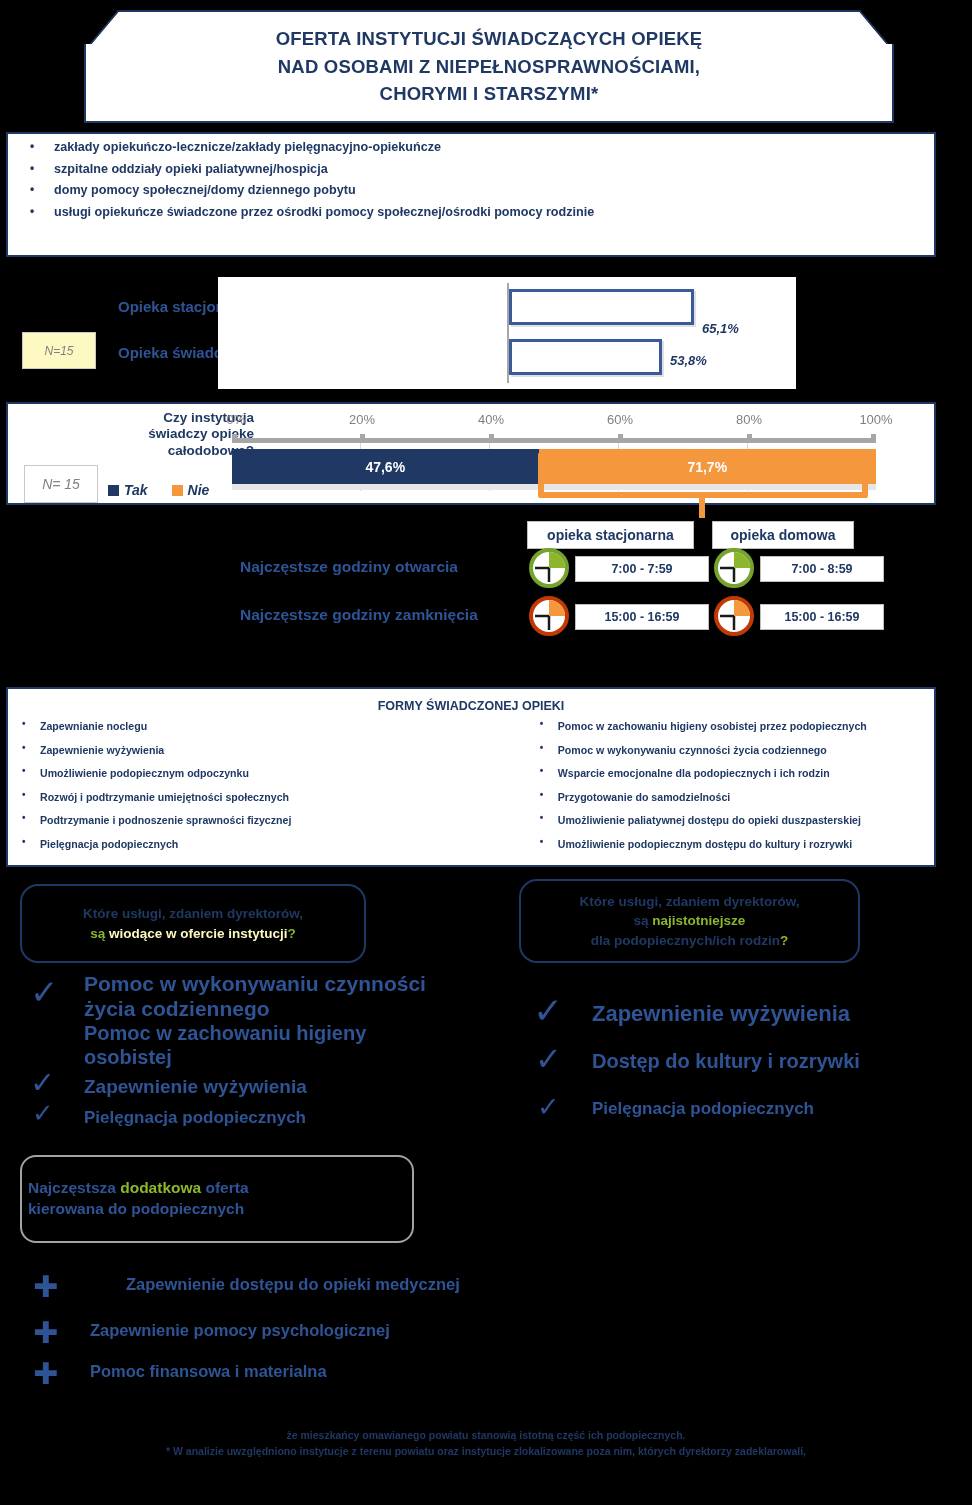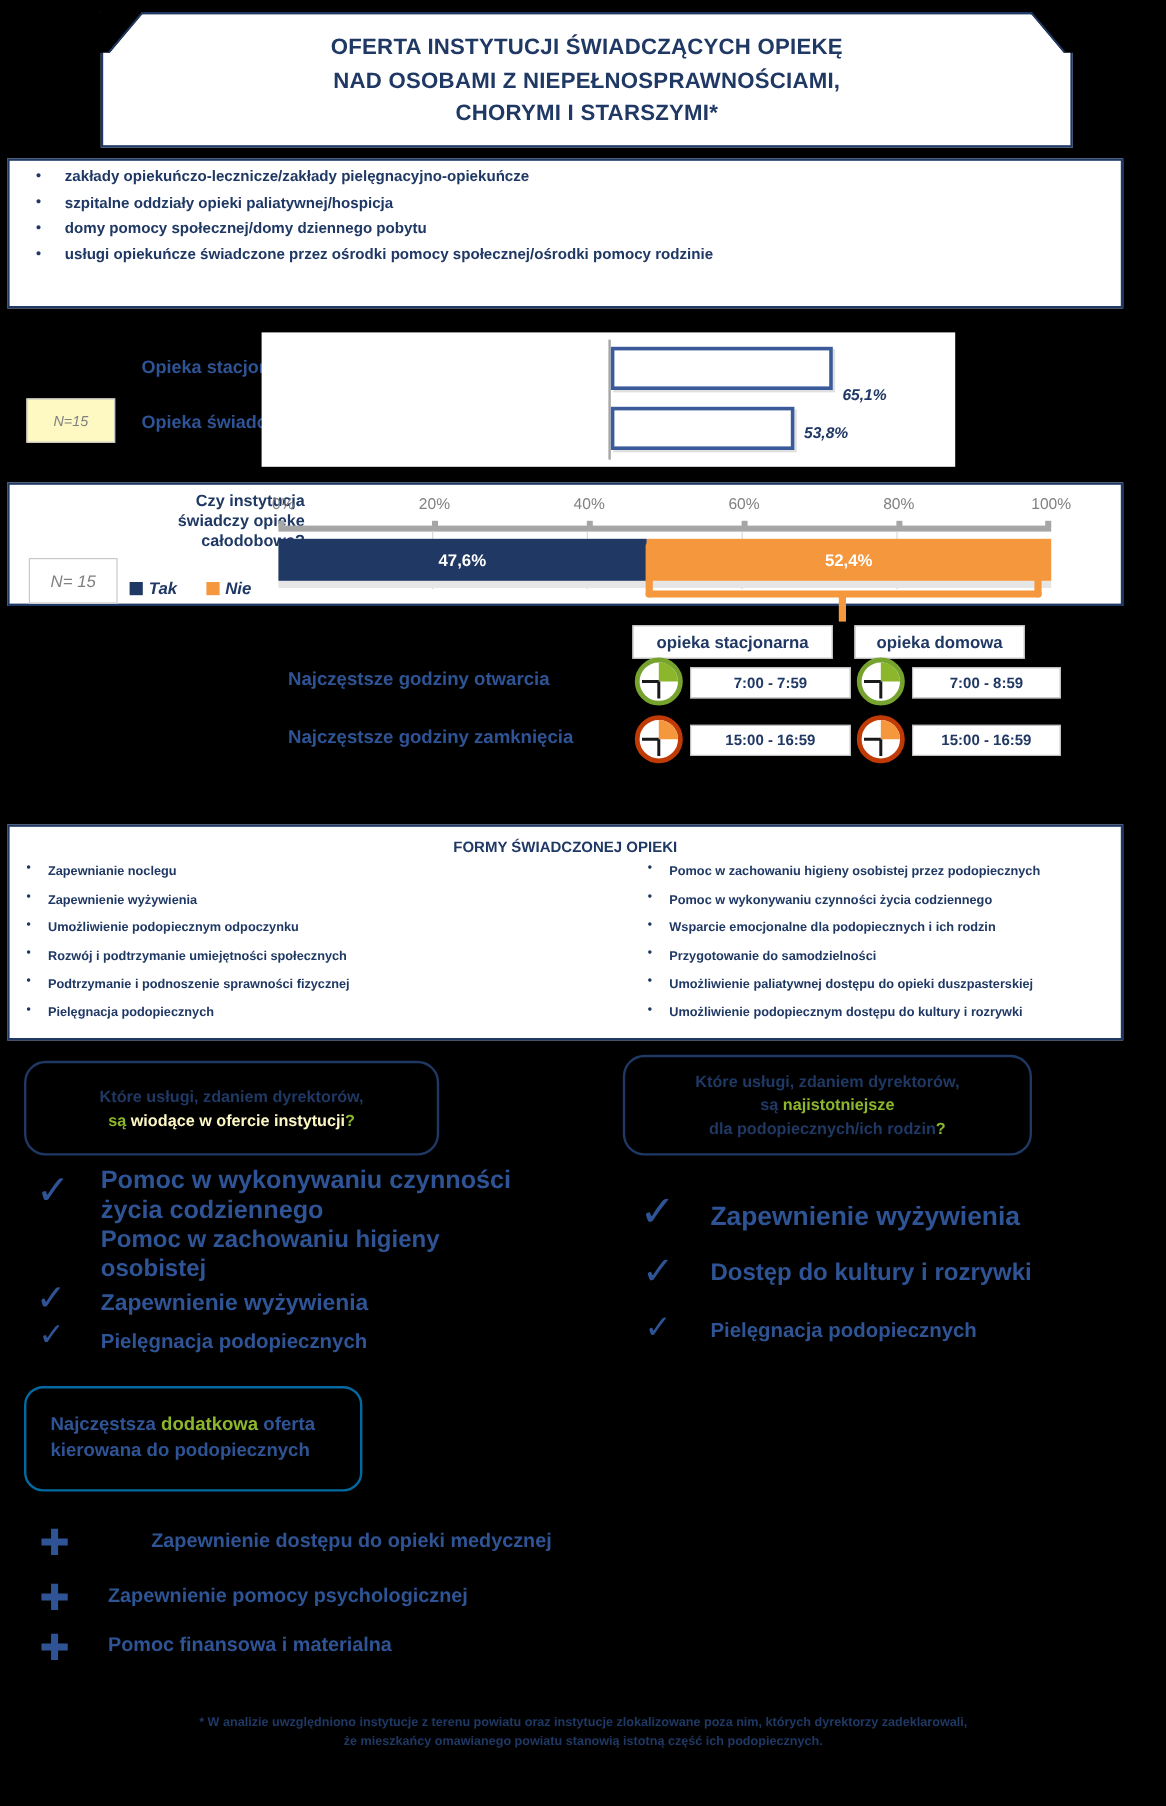--- a/index.html
+++ b/index.html
@@ -136,24 +136,24 @@
   .ans{position:absolute;color:#2F5496;font-weight:bold;line-height:1.18;}
 
   .plus{
     position:absolute;color:#2F5496;font-size:30px;line-height:1;font-weight:bold;
     font-family:"DejaVu Sans",sans-serif;
   }
   .plus-txt{position:absolute;color:#2F5496;font-weight:bold;font-size:16.5px;}
 
   
   #extra-bubble{
-    position:absolute;left:20px;top:1155px;width:282px;height:88px;
-    border:2px solid #0369a1;border-radius:16px;
+    position:absolute;left:20px;top:1155px;width:394px;height:88px;
+    border:2px solid #a3a3a3;border-radius:16px;
     display:flex;align-items:center;
-    padding:0 20px;box-sizing:border-box;
+    padding:0 6px;box-sizing:border-box;
     font-weight:bold;font-size:15.5px;line-height:1.35;color:#2F5496;
   }
 
   
   #footnote{
     position:absolute;left:0;top:1428px;width:972px;text-align:center;
     font-size:10.5px;font-weight:bold;color:#1F3864;line-height:1.5;
   }
 
   
@@ -231,21 +231,21 @@
   <i style="left:128px;"></i>
   <i style="left:257px;"></i>
   <i style="left:386px;"></i>
   <i style="left:515px;"></i>
 </div>
 
 <div id="c2-shadow"></div>
 
 <div id="c2-bar">
   <div class="seg" style="width:47.6%;background:#1F3864;">47,6%</div>
-  <div class="seg" style="width:52.4%;background:#F5973D;">52,4%</div>
+  <div class="seg" style="width:52.4%;background:#F5973D;">71,7%</div>
 </div>
 
 <div id="n15-b">N= 15</div>
 
 <div id="c2-legend">
   <div class="li">
     <span class="swatch" style="background:#1F3864;"></span>
     <span>Tak</span>
   </div>
   <div class="li">
@@ -379,15 +379,15 @@
 <div class="plus" style="left:33px;top:1272px;">✚</div>
 <div class="plus-txt" style="left:90px;top:1275px;margin-left:36px;">Zapewnienie dostępu do opieki medycznej</div>
 
 <div class="plus" style="left:33px;top:1318px;">✚</div>
 <div class="plus-txt" style="left:90px;top:1321px;">Zapewnienie pomocy psychologicznej</div>
 
 <div class="plus" style="left:33px;top:1359px;">✚</div>
 <div class="plus-txt" style="left:90px;top:1362px;">Pomoc finansowa i materialna</div>
 
 <div id="footnote">
+  <div>że mieszkańcy omawianego powiatu stanowią istotną część ich  podopiecznych.</div>
   <div>* W analizie uwzględniono instytucje z terenu powiatu oraz instytucje zlokalizowane poza nim, których dyrektorzy zadeklarowali,</div>
-  <div>że mieszkańcy omawianego powiatu stanowią istotną część ich  podopiecznych.</div>
 </div>
 
 </body></html>

